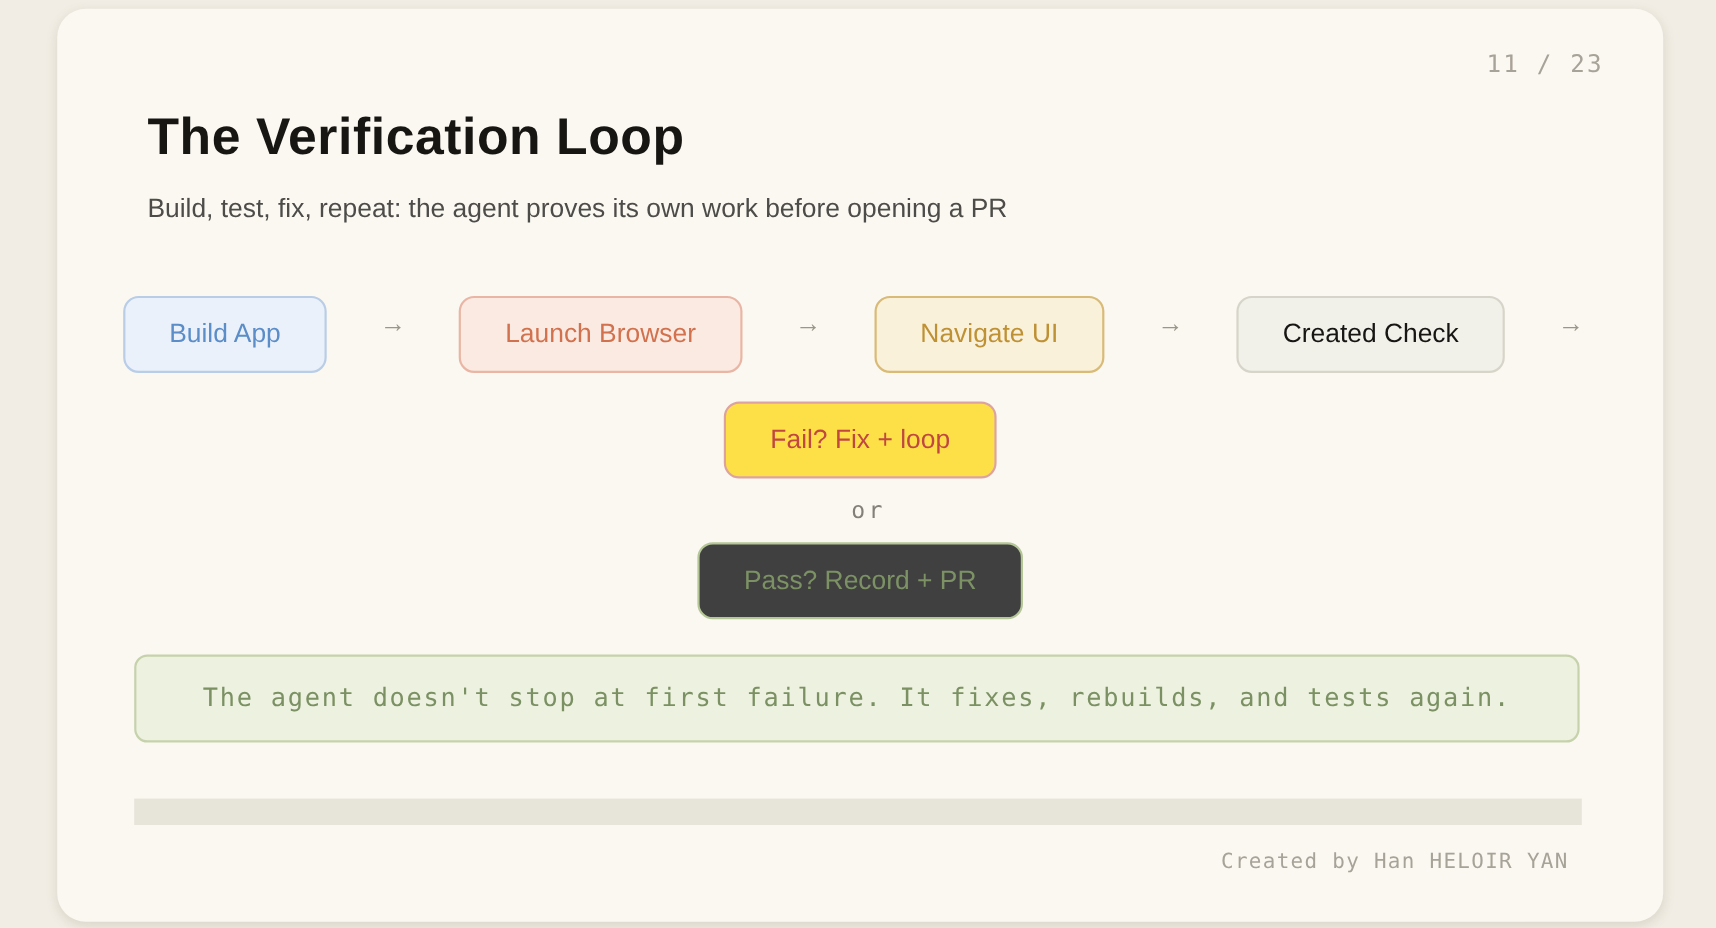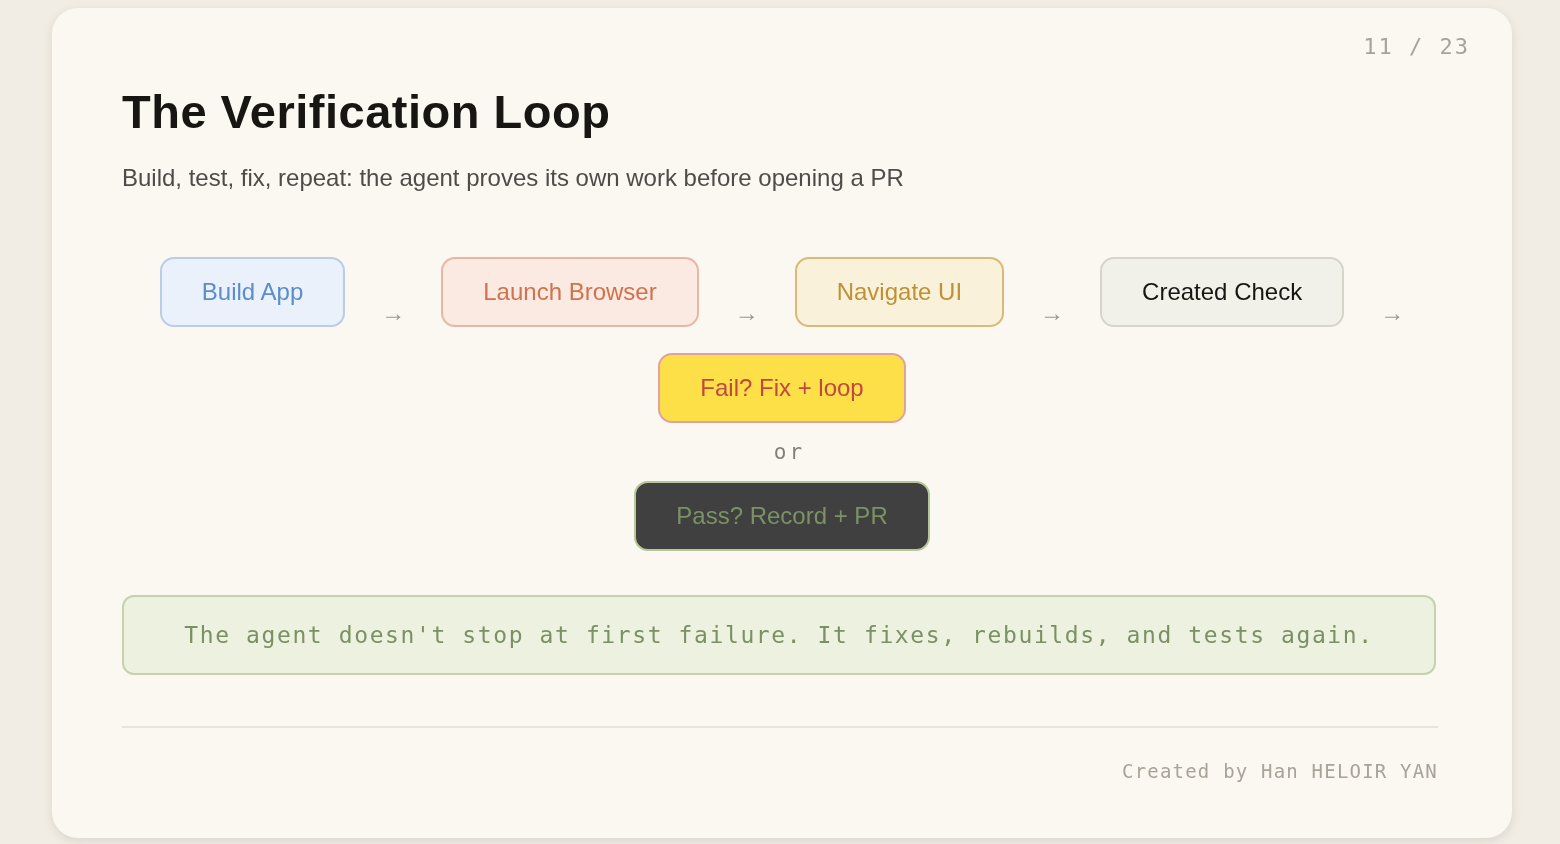--- a/index.html
+++ b/index.html
@@ -1,15 +1,15 @@
 <!DOCTYPE html>
 <html><head>
 <meta charset="utf-8">
 <style>
-  * { margin: 0; padding: 0; box-sizing: border-box; }
+  * { margin: 0; padding: 12px; box-sizing: border-box; }
   html, body {
     width: 1560px; height: 844px;
     background: #f1ede4;
     overflow: hidden;
     font-family: "Liberation Sans", sans-serif;
   }
   .slide-card {
     position: absolute;
     left: 52px; top: 8px;
     width: 1460px; height: 830px;
@@ -37,21 +37,21 @@
     position: absolute;
     top: 156px; left: 70px;
     font-size: 24px;
     color: #4e4c49;
   }
   .flow-row {
     position: absolute;
     top: 249px; left: 0; right: 0;
     display: flex;
     justify-content: center;
-    align-items: flex-end;
+    align-items: flex-start;
     gap: 36px;
   }
   .flow-box {
     border-radius: 14px;
     border: 2px solid;
     padding: 19px 40px;
     font-size: 24px;
     white-space: nowrap;
   }
   .flow-box.blue   { background: #eaf1fa; border-color: #b9cde7; color: #5b8dc8; }

